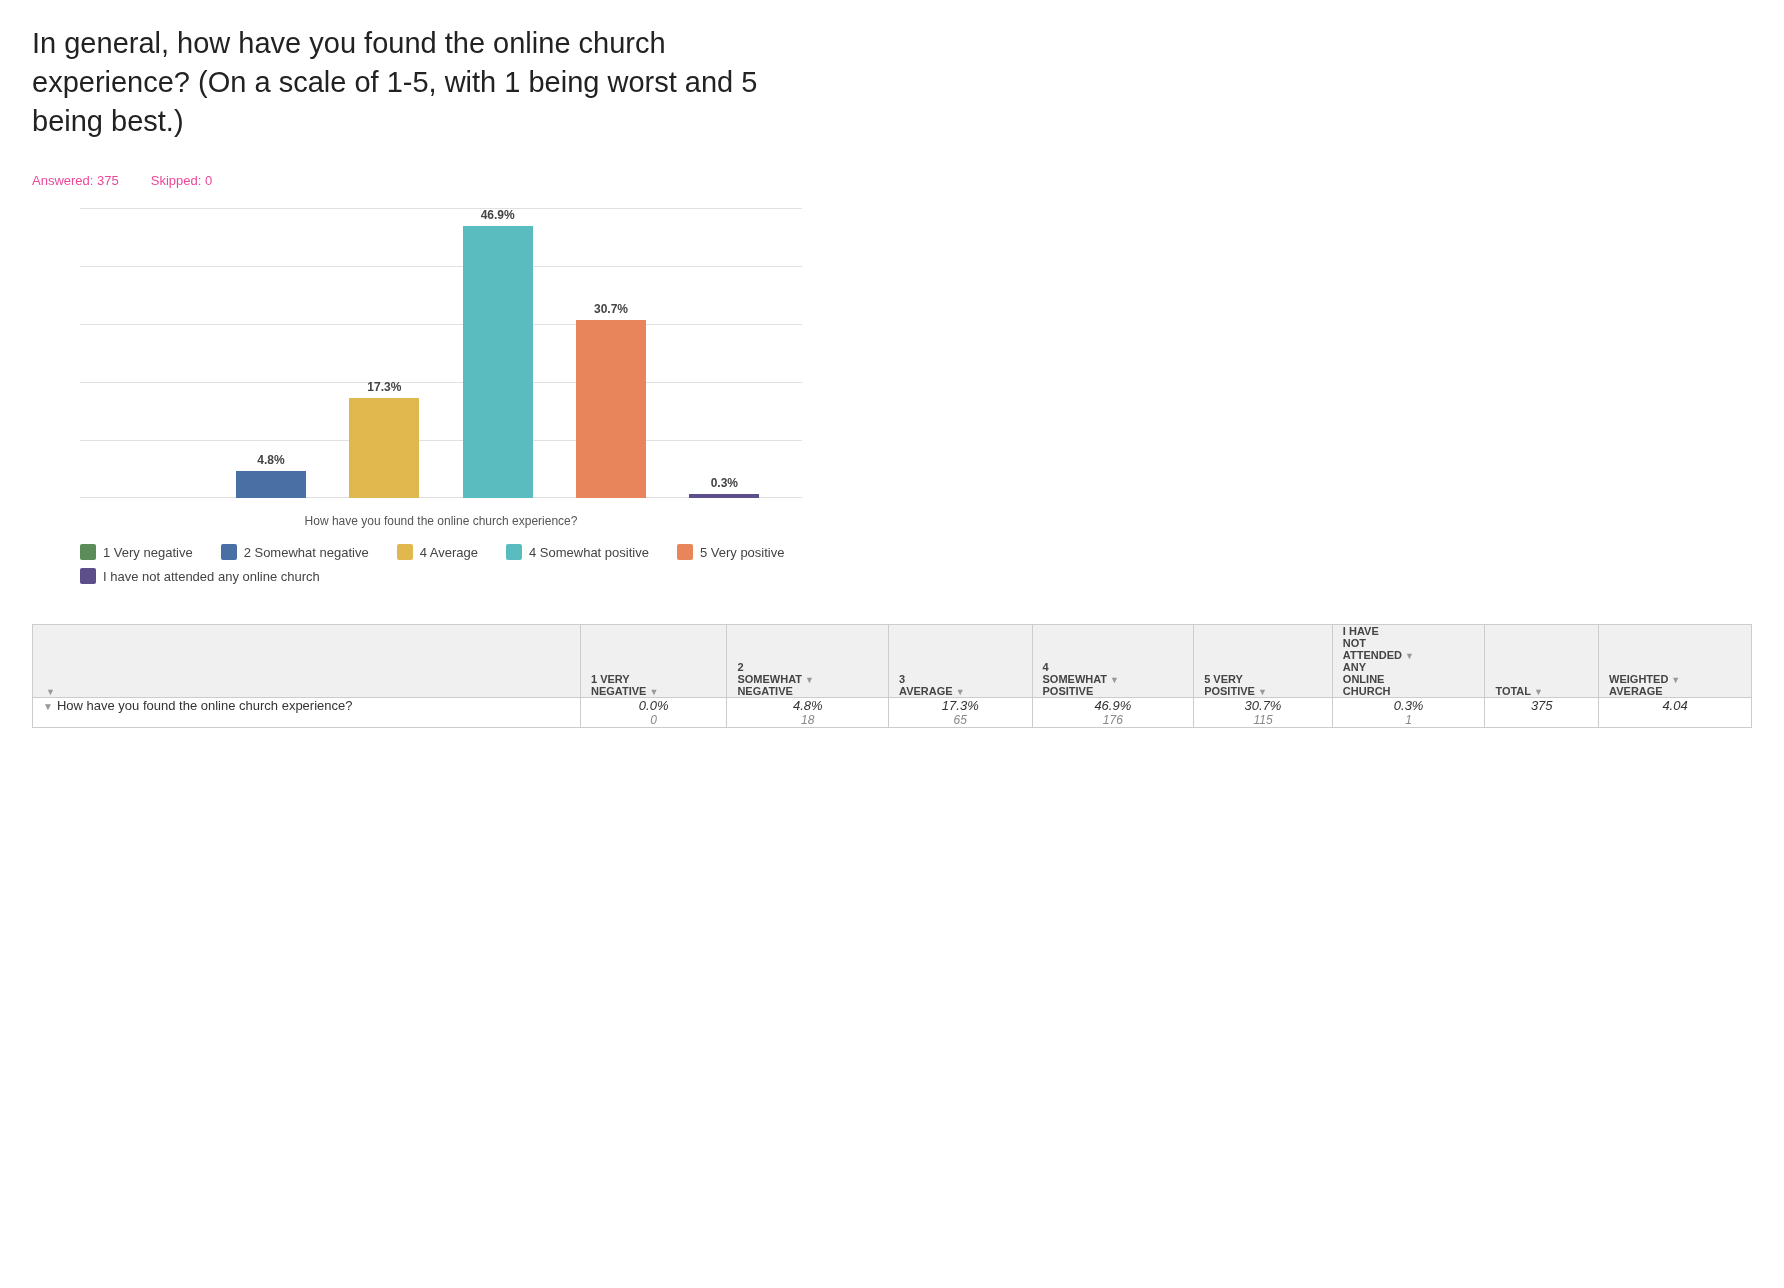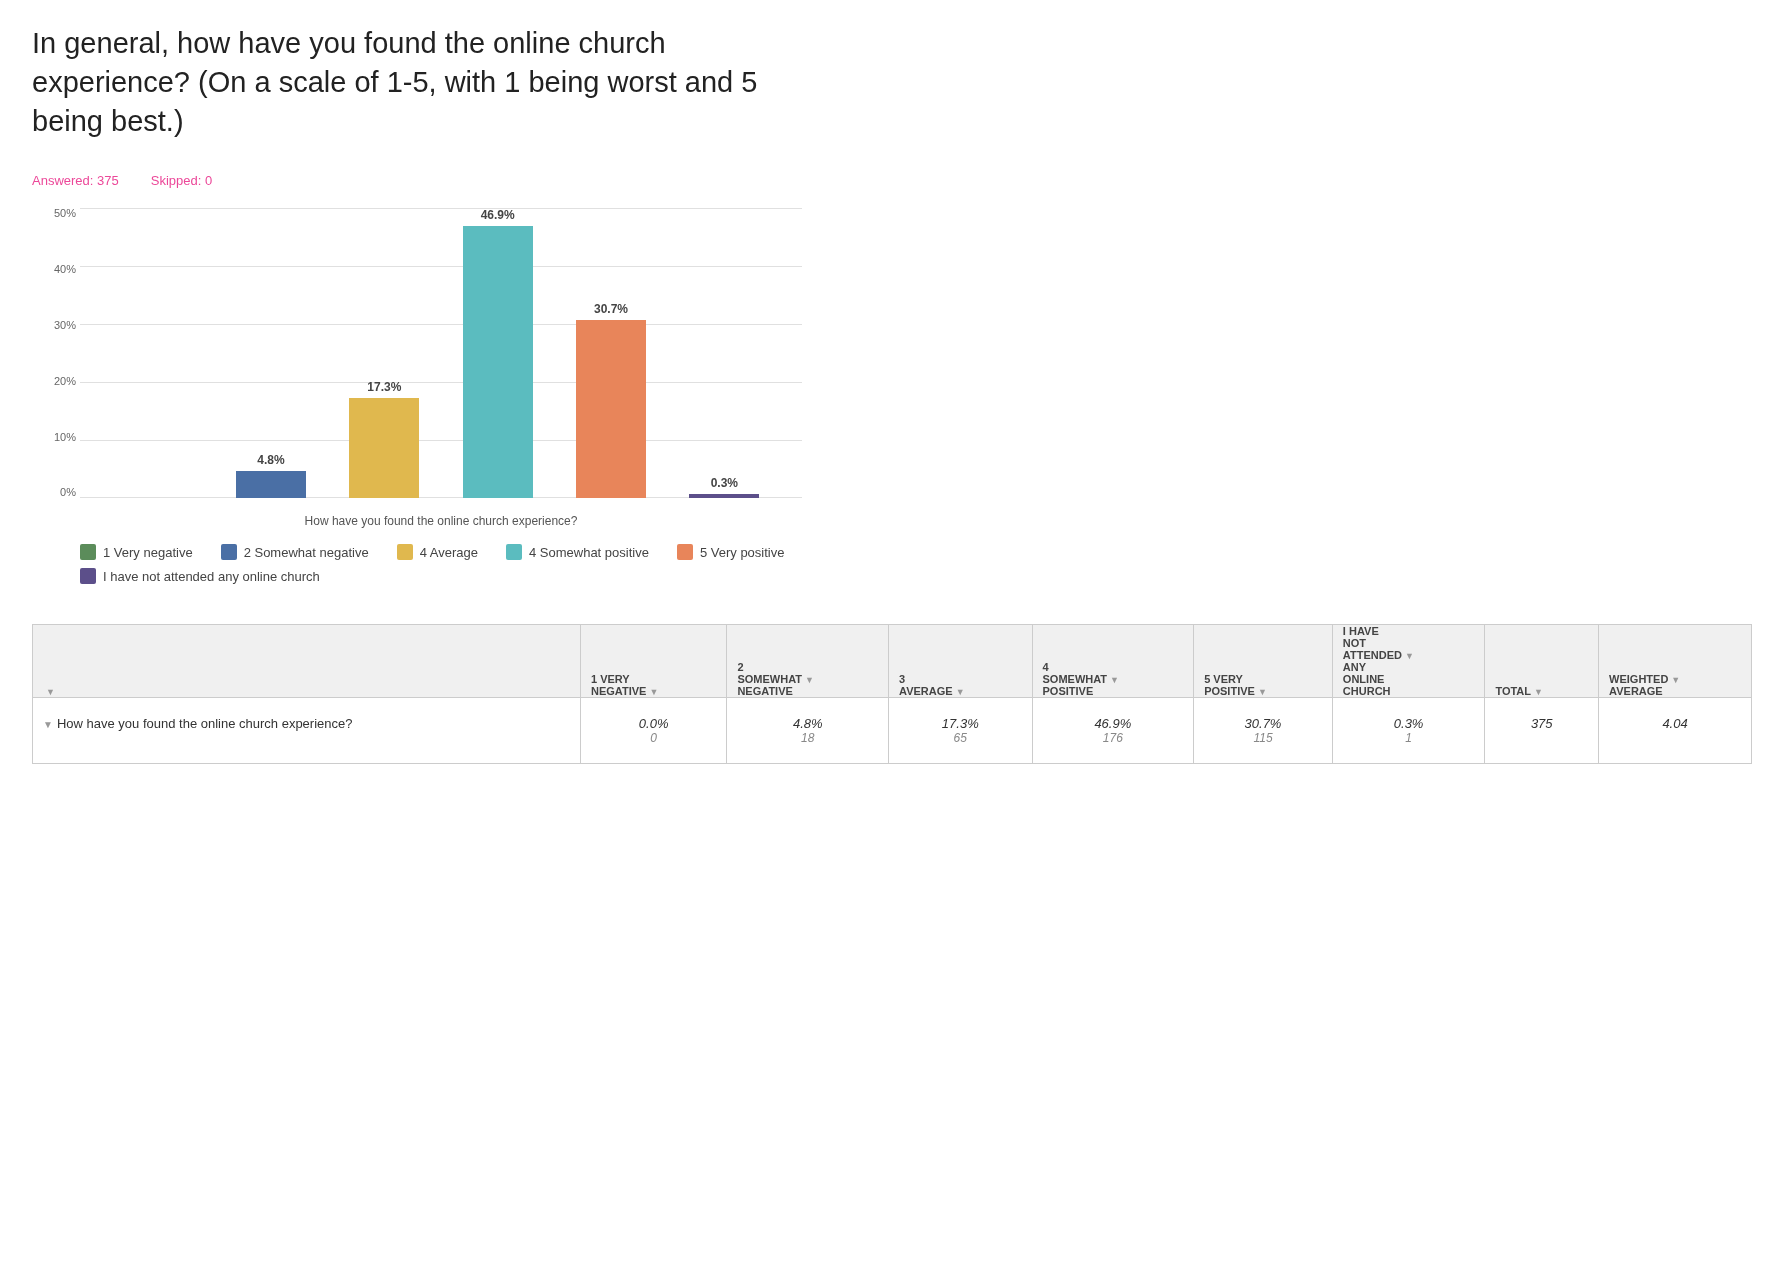--- a/index.html
+++ b/index.html
@@ -145,21 +145,21 @@
       padding: 0 10px;
       text-align: left;
       font-weight: 700;
       font-size: 11px;
       color: #444;
       vertical-align: bottom;
       text-transform: uppercase;
     }
     .data-table td {
       border: 1px solid #ccc;
-      padding: 18px 10px;
+      padding: 0 10px;
       vertical-align: top;
       color: #333;
     }
     .data-table td.num {
       text-align: center;
       font-style: italic;
     }
     .data-table td.num .pct {
       display: block;
       font-weight: 500;
@@ -194,28 +194,20 @@
   <span>
     <span>Skipped:</span>
     <span>0</span>
   </span>
 </div>
 
 <div class="chart-container">
   <div class="chart-inner">
     <div class="chart-area">
 
-      <div class="y-axis">
-        <span class="y-label">50%</span>
-        <span class="y-label">40%</span>
-        <span class="y-label">30%</span>
-        <span class="y-label">20%</span>
-        <span class="y-label">10%</span>
-        <span class="y-label">0%</span>
-      </div>
 
       <div class="grid-and-bars">
         <div class="grid-lines">
           <div class="grid-line"></div>
           <div class="grid-line"></div>
           <div class="grid-line"></div>
           <div class="grid-line"></div>
           <div class="grid-line"></div>
           <div class="grid-line"></div>
         </div>

